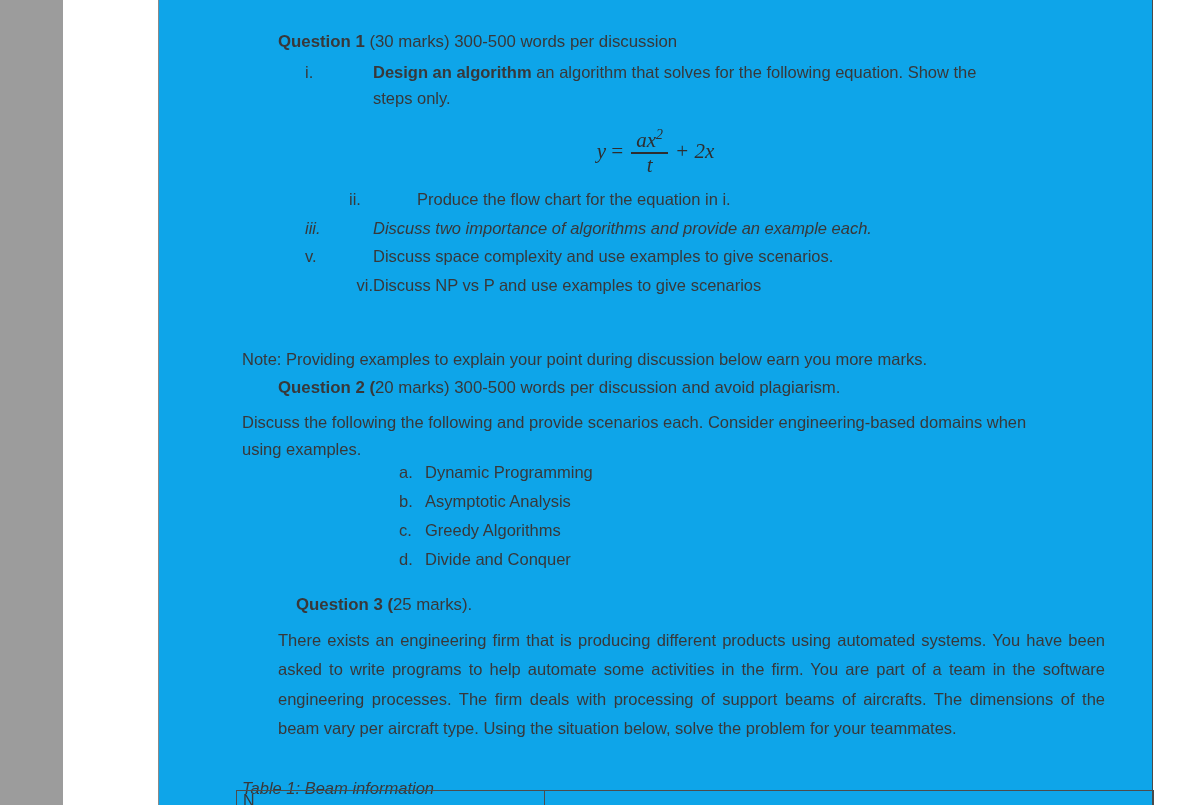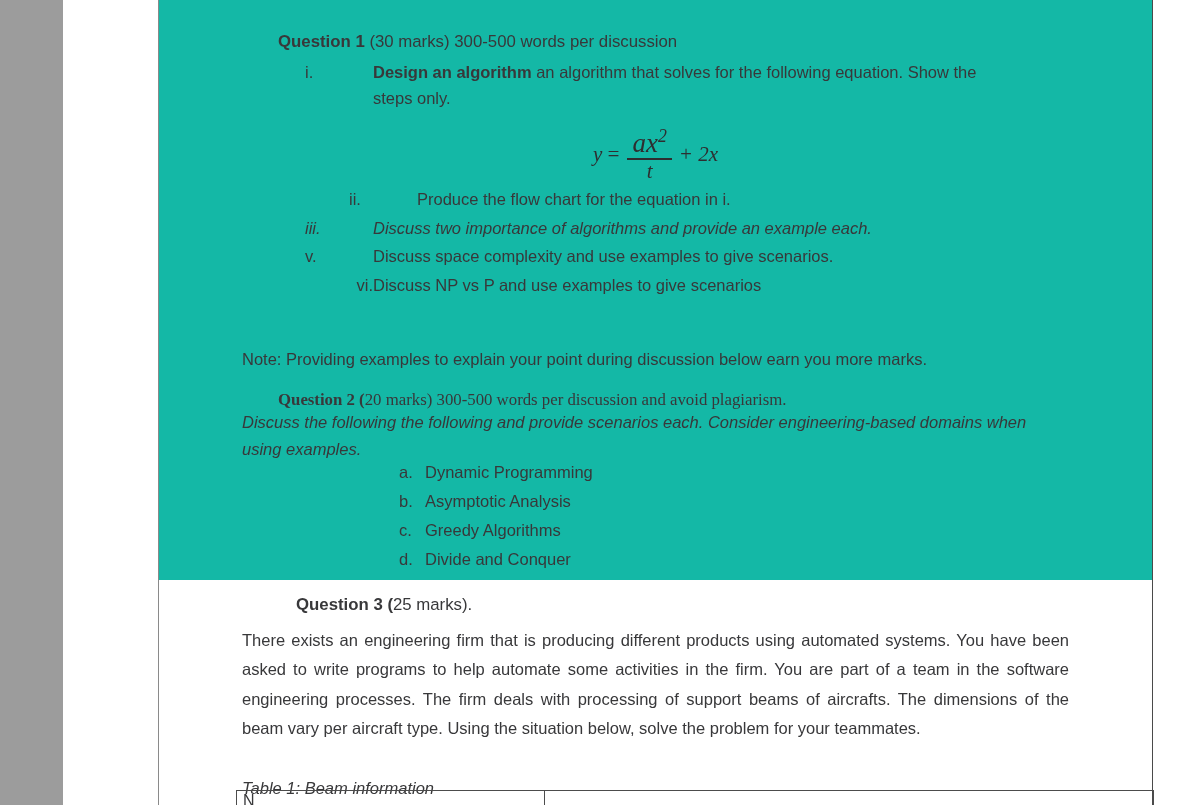--- a/index.html
+++ b/index.html
@@ -32,22 +32,22 @@
     position: absolute;
     left: 1152px; top: 0;
     width: 1px; height: 805px;
     background: #4a4a4a;
   }
 
   
   #doc {
     position: absolute;
     left: 159px; top: 0;
-    width: 993px; height: 580px;
-    background: #14b8a6;
+    width: 993px; height: 805px;
+    background: #0ea5e9;
     color: #38383a;
     font-size: 16.5px;
     line-height: 1.0;
   }
 
   .q-heading {
     font-size: 16.8px;
     white-space: pre;
   }
   .q-heading b { font-weight: bold; }
@@ -89,37 +89,38 @@
   }
   .eq-frac {
     display: inline-flex;
     flex-direction: column;
     align-items: center;
     vertical-align: middle;
     margin: 0 3px;
   }
   .eq-num {
     padding: 0 5px 1px 5px;
-    font-size: 27px;
+    font-size: 21px;
   }
   .eq-bar {
     width: 100%;
     height: 1.6px;
     background: #2e2e30;
   }
   .eq-den {
     padding: 1px 5px 0 5px;
     font-size: 21px;
   }
   .sup { font-size: 0.66em; vertical-align: super; font-style: italic; }
 
   
   .justified {
     text-align: justify;
     text-align-last: left;
+    margin-left: 36px;
   }
 
   
   #beam-table {
     position: absolute;
     left: 77px;
     top: 790px;
     width: 918px;
     border-collapse: collapse;
     font-size: 16px;
@@ -178,23 +179,23 @@
       <span class="roman-text">Discuss space complexity and use examples to give scenarios.</span>
     </div>
     <div class="roman-row" style="height:28.5px;">
       <span class="roman-mark" style="width:68px;text-align:right;">vi.</span>
       <span class="roman-text">Discuss NP vs P and use examples to give scenarios</span>
     </div>
   </div>
 
   <div class="abs" style="left:83px; top:351px; width:860px; white-space:nowrap;">Note: Providing examples to explain your point during discussion below earn you more marks.</div>
 
-  <div class="abs q-heading" style="left:119px; top:392px; white-space:nowrap;font-family:Liberation Serif, serif;"><b>Question 2 (</b><span>20 marks) 300-500 words per discussion and avoid plagiarism.</span></div>
-
-  <div class="abs" style="left:83px; top:409px; width:822px; line-height:1.62;font-style:italic;">Discuss the following the following and provide scenarios each. Consider engineering-based domains when using examples.</div>
+  <div class="abs q-heading" style="left:119px; top:380px; white-space:nowrap;"><b>Question 2 (</b><span>20 marks) 300-500 words per discussion and avoid plagiarism.</span></div>
+
+  <div class="abs" style="left:83px; top:409px; width:822px; line-height:1.62;">Discuss the following the following and provide scenarios each. Consider engineering-based domains when using examples.</div>
 
   <div class="abs" style="left:240px; top:464px; width:400px;">
     <div class="letter-row" style="height:29px;">
       <span class="letter-mark">a.</span>
       <span>Dynamic Programming</span>
     </div>
     <div class="letter-row" style="height:29px;">
       <span class="letter-mark">b.</span>
       <span>Asymptotic Analysis</span>
     </div>

